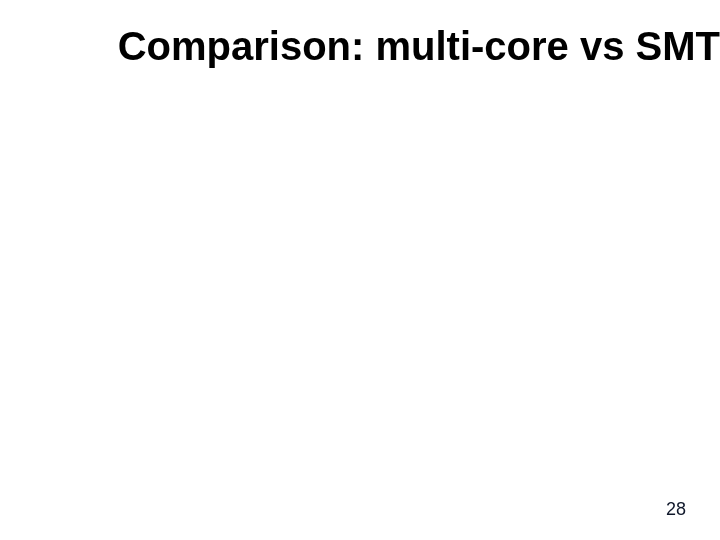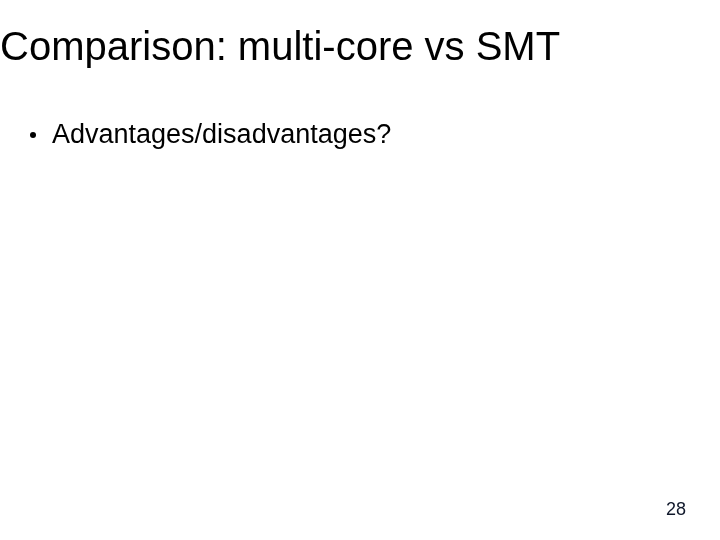--- a/index.html
+++ b/index.html
@@ -17,23 +17,23 @@
     width: 720px;
     height: 540px;
     position: relative;
     box-sizing: border-box;
   }
   .title {
     position: absolute;
     top: 24px;
     left: 0;
     right: 0;
-    text-align: left;
+    text-align: right;
     font-size: 40px;
-    font-weight: 400;
+    font-weight: 700;
     letter-spacing: 0px;
   }
   .body {
     position: absolute;
     top: 118px;
     left: 30px;
     right: 40px;
   }
   .bullet-row {
     display: flex;
@@ -58,22 +58,16 @@
     color: #0f172a;
   }
 </style>
 </head>
 <body>
 
 <div class="slide">
 
   <div class="title">Comparison: multi-core vs SMT</div>
 
-  <div class="body">
-    <div class="bullet-row">
-      <span class="bullet-dot"></span>
-      <span>Advantages/disadvantages?</span>
-    </div>
-  </div>
 
   <div class="page-number">28</div>
 
 </div>
 
 </body></html>

